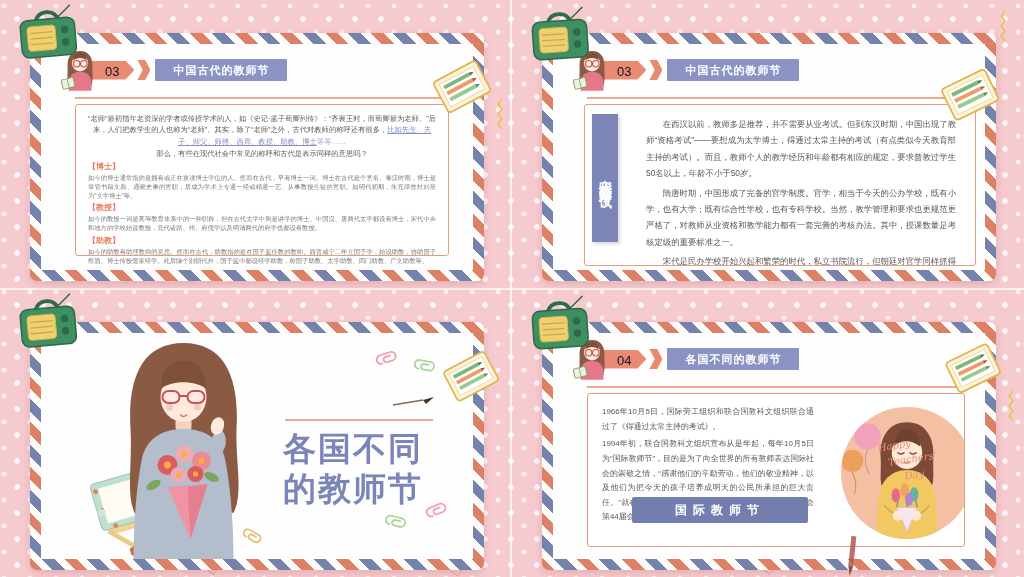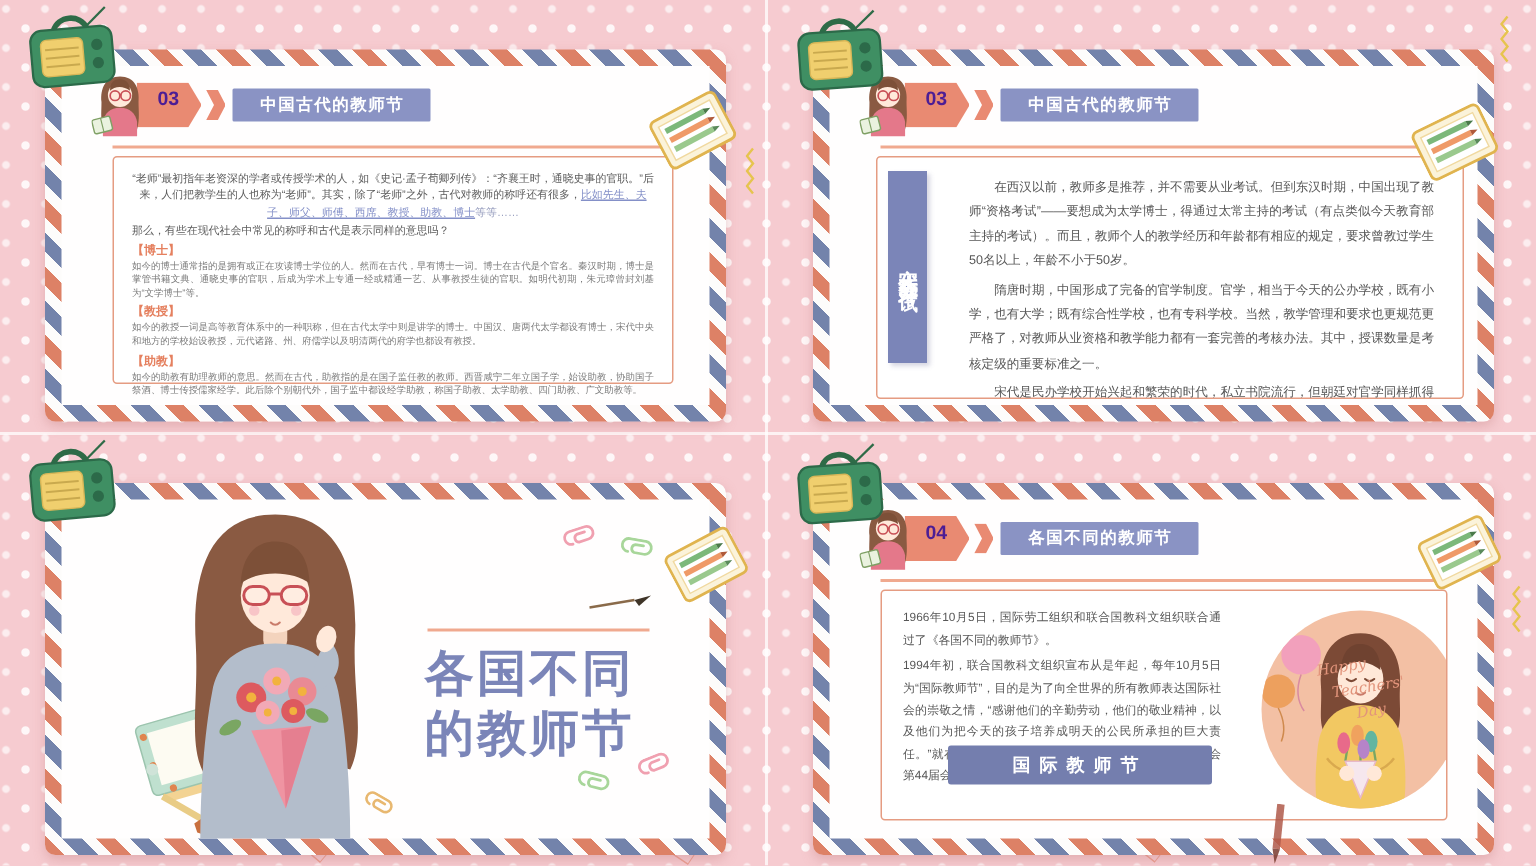--- a/index.html
+++ b/index.html
@@ -25,43 +25,43 @@
     border-radius:7px;
     box-shadow:0 3px 8px rgba(190,120,120,.35);
   }
   .inner{position:absolute;inset:11px;background:#fffefe;overflow:hidden;}
   .s1{left:30px;top:33px;} .s2{left:542px;top:33px;}
   .s3{left:30px;top:322px;} .s4{left:542px;top:322px;}
 
   
   .hdr{position:absolute;left:50px;top:15px;display:flex;align-items:center;height:22px;z-index:3;}
   .hdr-num{
-    background:#e98a72;color:#4c1d95;font-weight:bold;font-size:13px;
-    padding:3px 15px 11px 14px;line-height:16px;
+    background:#e98a72;color:#0f172a;font-weight:normal;font-size:13px;
+    padding:3px 15px 0 14px;line-height:16px;
     clip-path:polygon(0 0,calc(100% - 9px) 0,100% 50%,calc(100% - 9px) 100%,0 100%);
   }
   .hdr-chev{width:13px;height:20px;margin-left:3px;background:#e98a72;
     clip-path:polygon(0 0,60% 0,100% 50%,60% 100%,0 100%,40% 50%);}
   .hdr-banner{
     background:#8a93c4;color:#fff;font-size:11px;font-weight:bold;
     padding:4px 18px;line-height:14px;margin-left:5px;letter-spacing:1px;border-radius:1px;
   }
   .hdr-avatar{position:absolute;left:20px;top:2px;z-index:4;}
   .hdivider{position:absolute;left:34px;top:53px;width:376px;height:2px;background:#f0a98f;}
 
   
   .cbox{position:absolute;border:1.4px solid #e59c82;border-radius:3px;background:#fff;}
   .s1 .cbox{left:34px;top:60px;width:372px;height:150px;}
   .s2 .cbox{left:31px;top:60px;width:390px;height:160px;}
   .s4 .cbox{left:34px;top:60px;width:376px;height:152px;overflow:hidden;}
 
   .intro{margin:8px 12px 2px;font-size:7.3px;line-height:1.55;color:#5c5c5c;text-align:center;}
   .intro .lnk{color:#8490c8;text-decoration:underline;}
   .intro .tail{color:#9aa0c0;}
-  .question{margin:1px 12px 0;font-size:7.3px;color:#5c5c5c;}
+  .question{margin:1px 12px 0;font-size:7.3px;color:#5c5c5c;text-align:center;}
   .sec{margin:0 12px;}
   .sec-h{font-size:8px;font-weight:bold;color:#e5805f;margin:2px 0 1px;}
   .sec-b{font-size:6.3px;line-height:1.45;color:#7b7b7b;text-align:justify;}
 
   .vtab{
     position:absolute;left:39px;top:70px;width:26px;height:128px;background:#7b85b8;
     color:#fff;writing-mode:vertical-rl;text-orientation:upright;
     font-size:13px;font-weight:bold;letter-spacing:3px;
     display:flex;align-items:center;justify-content:center;
     box-shadow:2px 2px 3px rgba(120,120,160,.3);z-index:4;
@@ -168,21 +168,21 @@
           <use href="#avatar-g"></use>
         </svg>
   </div>
   <div class="hdr">
     <div class="hdr-num">03</div>
     <div class="hdr-chev"></div>
     <div class="hdr-banner">中国古代的教师节</div>
   </div>
   <div class="hdivider"></div>
   <div class="cbox">
-    <p class="intro"><span>“老师”最初指年老资深的学者或传授学术的人，如《史记·孟子荀卿列传》：“齐襄王时，通晓史事的官职。”后来，人们把教学生的人也称为“老师”。其实，除了“老师”之外，古代对教师的称呼还有很多，</span><span class="lnk">比如先生、夫子、师父、师傅、西席、教授、助教、博士</span><span class="tail">等等……</span></p>
+    <p class="intro"><span>“老师”最初指年老资深的学者或传授学术的人，如《史记·孟子荀卿列传》：“齐襄王时，而荀卿最为老师。”后来，人们把教学生的人也称为“老师”。其实，除了“老师”之外，古代对教师的称呼还有很多，</span><span class="lnk">比如先生、夫子、师父、师傅、西席、教授、助教、博士</span><span class="tail">等等……</span></p>
     <p class="question">那么，有些在现代社会中常见的称呼和古代是表示同样的意思吗？</p>
     <div class="sec">
       <div class="sec-h">【博士】</div>
       <div class="sec-b">如今的博士通常指的是拥有或正在攻读博士学位的人。然而在古代，早有博士一词。博士在古代是个官名。秦汉时期，博士是掌管书籍文典、通晓史事的官职，后成为学术上专通一经或精通一艺、从事教授生徒的官职。如明代初期，朱元璋曾封刘基为“文学博士”等。</div>
     </div>
     <div class="sec">
       <div class="sec-h">【教授】</div>
       <div class="sec-b">如今的教授一词是高等教育体系中的一种职称，但在古代太学中则是讲学的博士。中国汉、唐两代太学都设有博士，宋代中央和地方的学校始设教授，元代诸路、州、府儒学以及明清两代的府学也都设有教授。</div>
     </div>
     <div class="sec">
@@ -316,21 +316,21 @@
         </svg>
   </div>
   <div class="hdr">
     <div class="hdr-num">04</div>
     <div class="hdr-chev"></div>
     <div class="hdr-banner">各国不同的教师节</div>
   </div>
   <div class="hdivider"></div>
   <div class="cbox">
     <div class="s4text">
-      <p>1966年10月5日，国际劳工组织和联合国教科文组织联合通过了《各国不同的教师节》。</p>
+      <p>1966年10月5日，国际劳工组织和联合国教科文组织联合通过了《得通过太常主持的考试》。</p>
       <p>1994年初，联合国教科文组织宣布从是年起，每年10月5日为“国际教师节”，目的是为了向全世界的所有教师表达国际社会的崇敬之情，“感谢他们的辛勤劳动，他们的敬业精神，以及他们为把今天的孩子培养成明天的公民所承担的巨大责任。”就在这年10月5日，出席在日内瓦召开的国际教育大会第44届会议的代表，欢聚一起庆祝“国际教师节”的诞生。</p>
     </div>
     <div class="intl-btn">国际教师节</div>
     <div class="illus4">
       <svg width="134" height="134" viewBox="0 0 132 132">
         <defs>
               <clipPath id="circ4">
                 <circle cx="66" cy="66" r="65"></circle>
               </clipPath>
             </defs>

